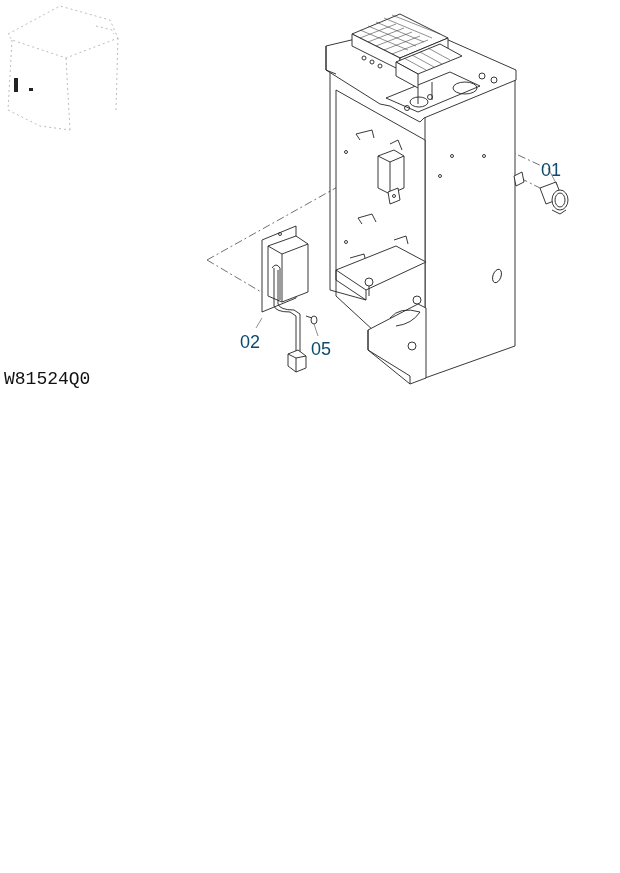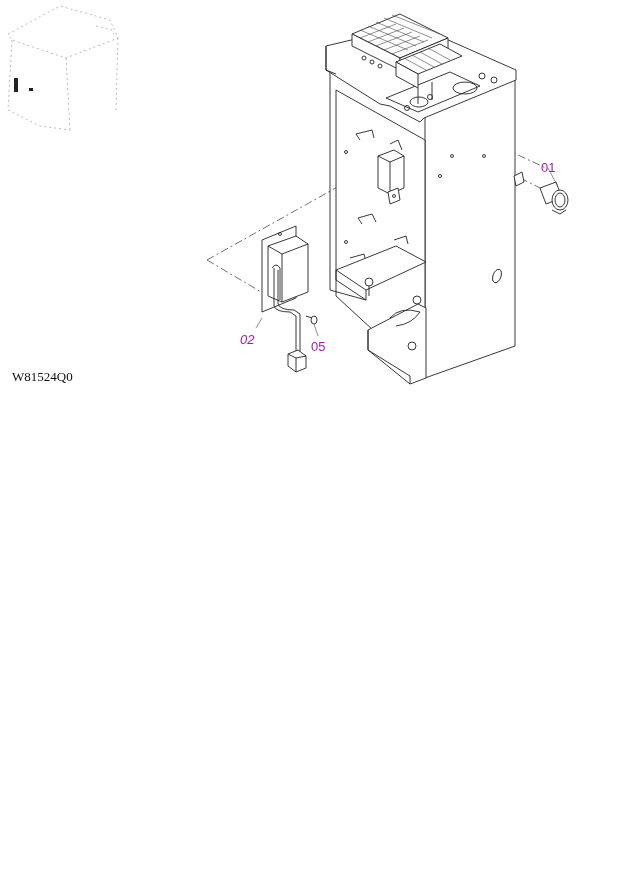--- a/index.html
+++ b/index.html
@@ -1,19 +1,19 @@
 <!DOCTYPE html>
 <html><head>
   <meta charset="utf-8">
   <style>
     html, body { margin: 0; padding: 0; background: #ffffff; }
     body { width: 620px; height: 873px; position: relative; overflow: hidden; font-family: "Liberation Sans", sans-serif; }
     .canvas { position: absolute; left: 0; top: 0; width: 620px; height: 873px; }
-    .label { position: absolute; font-family: "Liberation Sans", sans-serif; font-size: 13px; color: #a21caf; line-height: 1; }
-    .drawing-id { position: absolute; left: 12px; top: 369px; font-family: Liberation Serif, serif; font-size: 13px; color: #111; }
+    .label { position: absolute; font-family: "Liberation Sans", sans-serif; font-size: 18px; color: #0c4a6e; line-height: 1; }
+    .drawing-id { position: absolute; left: 4px; top: 369px; font-family: Liberation Mono, monospace; font-size: 18px; color: #111; }
     svg { position: absolute; left: 0; top: 0; }
     .ln { stroke: #222; stroke-width: 0.9; fill: none; }
     .lnf { stroke: #222; stroke-width: 0.9; fill: #fff; }
     .thin { stroke: #444; stroke-width: 0.6; fill: none; }
     .ghost { stroke: #aaa; stroke-width: 0.8; fill: none; stroke-dasharray: 2 3; }
     .dash { stroke: #333; stroke-width: 0.7; fill: none; stroke-dasharray: 8 3 2 3; }
   </style>
 </head>
 <body>
 
@@ -127,17 +127,17 @@
     </g>
 
     <g>
       <path class="ln" d="M306 316 L312 318"></path>
       <ellipse class="lnf" cx="314" cy="320" rx="3" ry="4"></ellipse>
       <path class="thin" d="M314 324 L318 336"></path>
     </g>
   </svg>
 
   <div class="label" style="left:541px; top:161px;">01</div>
-  <div class="label" style="left:240px; top:333px;font-style:italic;">02</div>
+  <div class="label" style="left:240px; top:333px;">02</div>
   <div class="label" style="left:311px; top:340px;">05</div>
 
   <div class="drawing-id">W81524Q0</div>
 </div>
 
 </body></html>

